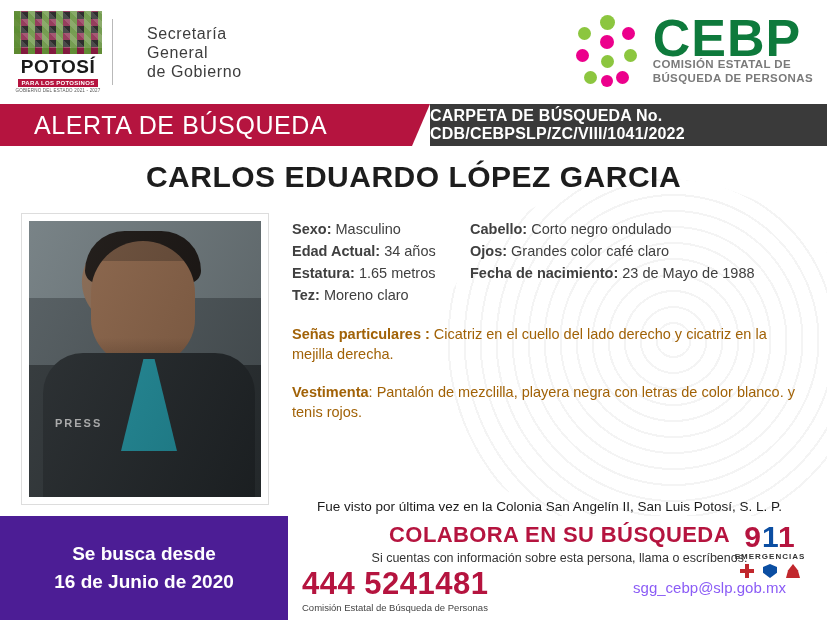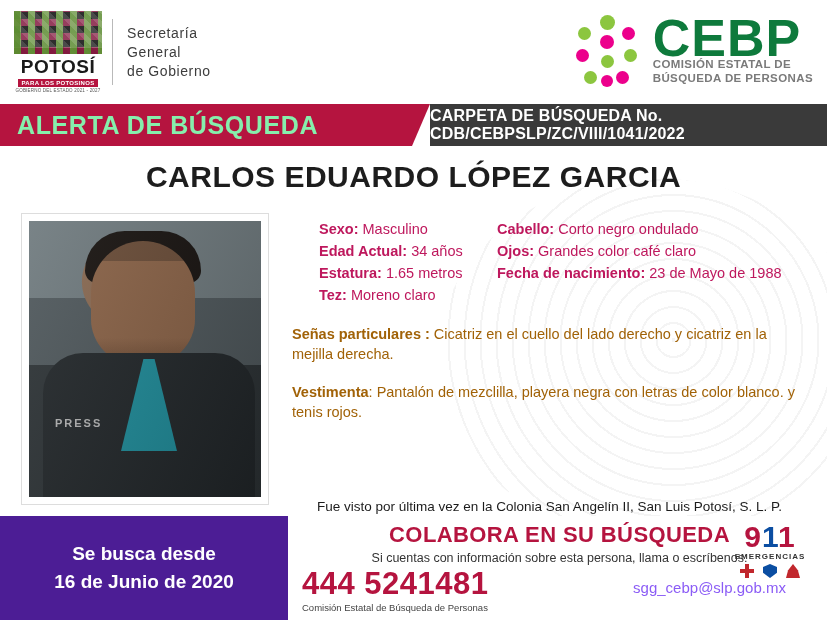--- a/index.html
+++ b/index.html
@@ -37,41 +37,41 @@
   .potosi-word {
     font-weight: bold; font-size: 19px; letter-spacing: .5px; color: #1a1a1a; margin-top: 2px;
   }
   .potosi-sub {
     font-size: 6px; color: #ffffff; background: #b5143f; padding: 1px 4px; margin-top: 1px;
     letter-spacing: .3px; font-weight: bold; white-space: nowrap;
   }
   .potosi-sub2 { font-size: 4.5px; color: #555; letter-spacing: .2px; margin-top: 1px; }
   .hdr-divider { width: 1px; height: 66px; background: #b9b9b9; margin: 0 14px 0 6px; }
   .sec-text {
-    font-size: 14px; line-height: 19px; color: #3d3d3d; letter-spacing: .6px;
+    font-size: 16px; line-height: 19px; color: #3d3d3d; letter-spacing: .6px; margin-left: 20px;
   }
   .spacer { flex: 1; }
 
   .cebp { display: flex; align-items: center; margin-right: 14px; }
   .cebp-mark { width: 74px; height: 74px; position: relative; margin-right: 9px; }
   .cebp-mark i {
     position: absolute; display: block; border-radius: 50%;
   }
   .cebp-text .cebp-title {
     font-size: 52px; font-weight: bold; color: #0e7a3c; letter-spacing: 1px; line-height: 38px;
   }
   .cebp-text .cebp-sub {
     font-size: 11.5px; font-weight: bold; color: #7a7a7a; letter-spacing: .4px; line-height: 14px;
   }
 
   
   .alert-bar { position: relative; height: 42px; display: flex; align-items: stretch; }
   .alert-left {
-    background: #b5143f; color: #86efac; font-size: 25px; font-weight: bold; letter-spacing: .6px;
-    display: flex; align-items: center; padding: 0 26px 0 17px; position: relative;
+    background: #b5143f; color: #ffffff; font-size: 25px; font-weight: normal; letter-spacing: .6px;
+    display: flex; align-items: center; padding: 0 26px 0 34px; position: relative;
     clip-path: polygon(0 0, 100% 0, calc(100% - 18px) 100%, 0 100%);
     min-width: 430px;
   }
   .alert-right {
     flex: 1; background: #3a3a3a; color: #fff; display: flex; align-items: center;
     justify-content: flex-end; padding-right: 12px; font-size: 16px; font-weight: bold;
     letter-spacing: .2px;
   }
 
   
@@ -119,21 +119,21 @@
   .photo .press {
     position: absolute; left: 26px; top: 196px; color: #cfcfcf; font-size: 11px;
     letter-spacing: 2px; font-weight: bold; opacity: .85;
   }
   .photo .shine { position: absolute; inset: 0; background: linear-gradient(115deg, rgba(255,255,255,.07), rgba(0,0,0,.22)); }
 
   .details { position: absolute; left: 292px; top: 10px; right: 18px; }
   .row2 { display: flex; }
   .col-a { width: 178px; }
   .col-b { flex: 1; }
-  .dline { font-size: 14.5px; line-height: 22px; color: #be185d; white-space: nowrap; margin-left: 27px; }
+  .dline { font-size: 14.5px; line-height: 22px; color: #404040; white-space: nowrap; }
   .dline b { font-weight: bold; }
   .para { margin-top: 18px; font-size: 14.5px; line-height: 20px; color: #a16207; }
   .para b { font-weight: bold; }
   .lastseen {
     position: absolute; left: 286px; right: 14px; bottom: 34px;
     font-size: 13.5px; color: #1c1c1c; text-align: center;
   }
 
   
   .footer { position: absolute; left: 0; bottom: 0; width: 827px; height: 104px; display: flex; }

